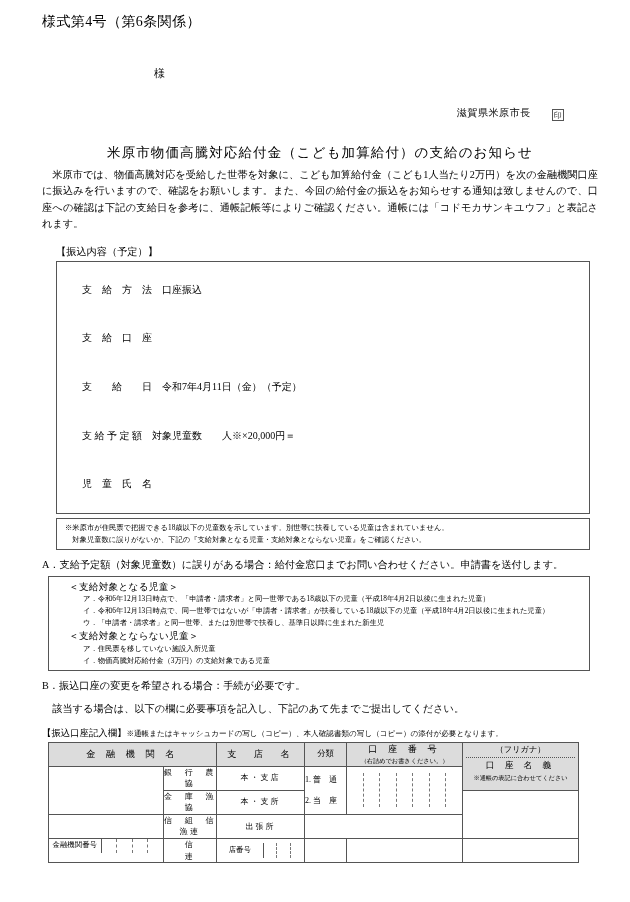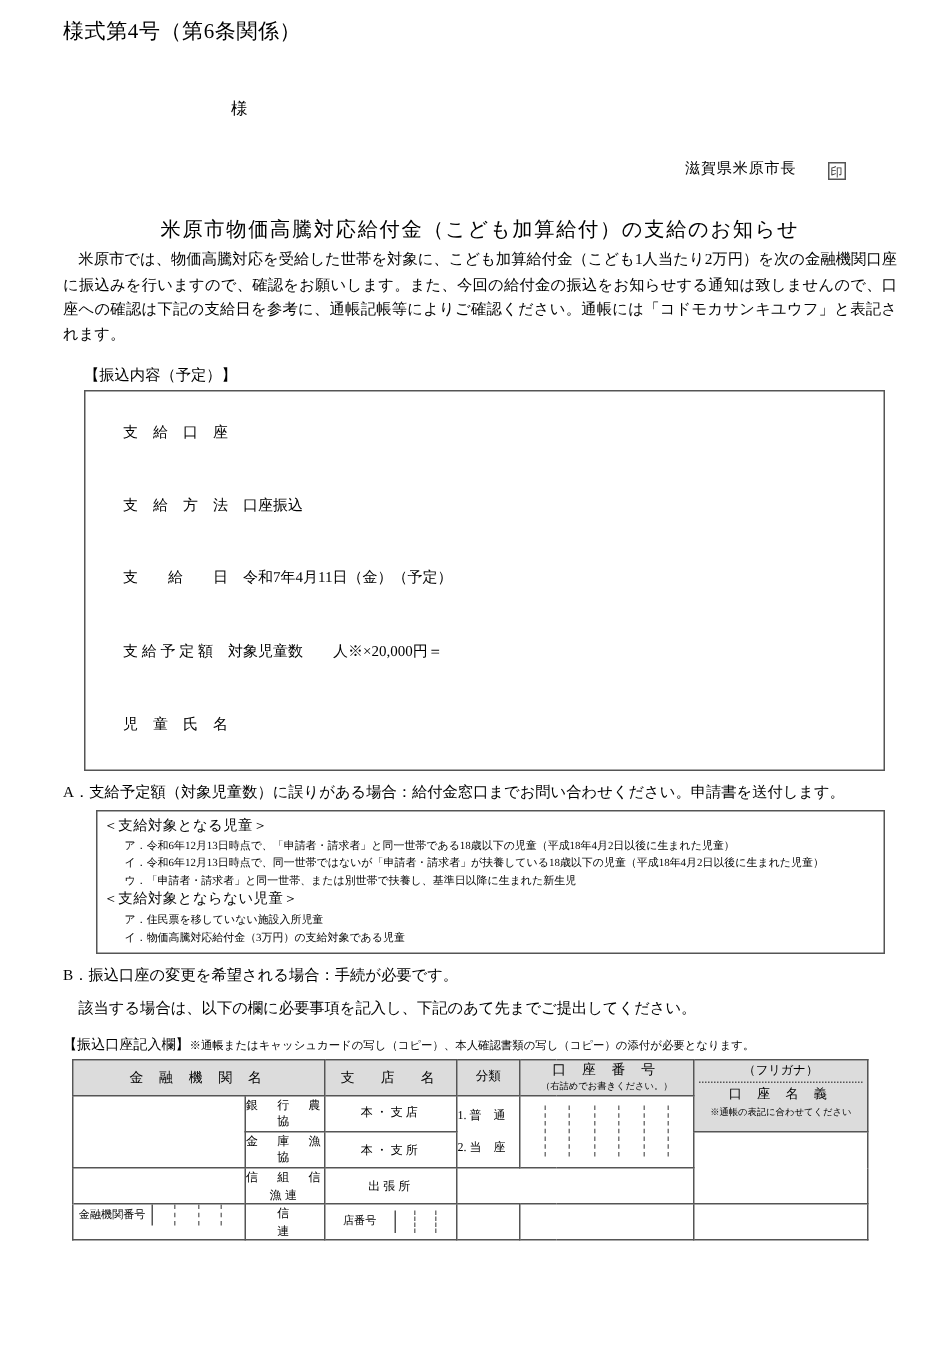--- a/index.html
+++ b/index.html
@@ -41,22 +41,22 @@
   .note-box {
     border: 1px solid #555; margin-left: 14px; margin-right: 8px; margin-top: 4px;
     padding: 3px 8px; font-size: 7.3px; line-height: 1.6;
   }
   .para { margin-top: 7px; font-size: 10.2px; line-height: 1.6; }
 
   .sec-head { margin-top: 8px; font-size: 10.2px; }
   .u { text-underline-offset: 2px; }
 
   .elig-box {
-    border: 1px solid #555; margin-top: 3px; margin-right: 8px; margin-left: 22px;
-    padding: 3px 8px 4px 4px;
+    border: 1px solid #555; margin-top: 3px; margin-right: 8px; margin-left: 6px;
+    padding: 3px 8px 4px 20px;
   }
   .elig-title { font-size: 9.6px; letter-spacing: .3px; }
   .elig-item { font-size: 7.3px; padding-left: 14px; line-height: 1.62; }
 
   .tbl-label { margin-top: 9px; font-size: 9.4px; }
   .tbl-label .small { font-size: 7.6px; }
 
   table.bank { border-collapse: collapse; width: 530px; margin-top: 2px; margin-left: 6px; table-layout: fixed; }
   table.bank td, table.bank th {
     border: 1px solid #555; font-weight: normal; padding: 0; font-size: 8px; vertical-align: middle;
@@ -88,36 +88,40 @@
   </div>
 
   <div class="doc-title">米原市物価高騰対応給付金（こども加算給付）の支給のお知らせ</div>
 
   <div class="intro">　米原市では、物価高騰対応を受給した世帯を対象に、こども加算給付金（こども1人当たり2万円）を次の金融機関口座に振込みを行いますので、確認をお願いします。また、今回の給付金の振込をお知らせする通知は致しませんので、口座への確認は下記の支給日を参考に、通帳記帳等によりご確認ください。通帳には「コドモカサンキユウフ」と表記されます。</div>
 
   <div class="block-head">【振込内容（予定）】</div>
 
   <div class="box">
     <div class="pay-row">
+      <span>支　給　方　法</span>　<span>口座振込</span>
+    </div>
+    <div class="pay-row">
       <span>支　給　口　座</span>　<span></span>
     </div>
     <div class="pay-row">
-      <span>支　給　方　法</span>　<span>口座振込</span>
-    </div>
-    <div class="pay-row">
       <span>支　　給　　日</span>　<span>令和7年4月11日（金）（予定）</span>
     </div>
     <div class="pay-row">
       <span>支 給 予 定 額</span>　<span>対象児童数　　人※×20,000円＝</span>
     </div>
     <div class="pay-row">
       <span>児　童　氏　名</span>　<span></span>
     </div>
   </div>
 
+  <div class="note-box">
+    <div>※米原市が住民票で把握できる18歳以下の児童数を示しています。別世帯に扶養している児童は含まれていません。</div>
+    <div>　対象児童数に誤りがないか、下記の『支給対象となる児童・支給対象とならない児童』をご確認ください。</div>
+  </div>
 
 
   <div class="sec-head u">A．支給予定額（対象児童数）に誤りがある場合：給付金窓口までお問い合わせください。申請書を送付します。</div>
 
   <div class="elig-box">
     <div class="elig-title">＜支給対象となる児童＞</div>
     <div class="elig-item">ア．令和6年12月13日時点で、「申請者・請求者」と同一世帯である18歳以下の児童（平成18年4月2日以後に生まれた児童）</div>
     <div class="elig-item">イ．令和6年12月13日時点で、同一世帯ではないが「申請者・請求者」が扶養している18歳以下の児童（平成18年4月2日以後に生まれた児童）</div>
     <div class="elig-item">ウ．「申請者・請求者」と同一世帯、または別世帯で扶養し、基準日以降に生まれた新生児</div>
     <div class="elig-title">＜支給対象とならない児童＞</div>

